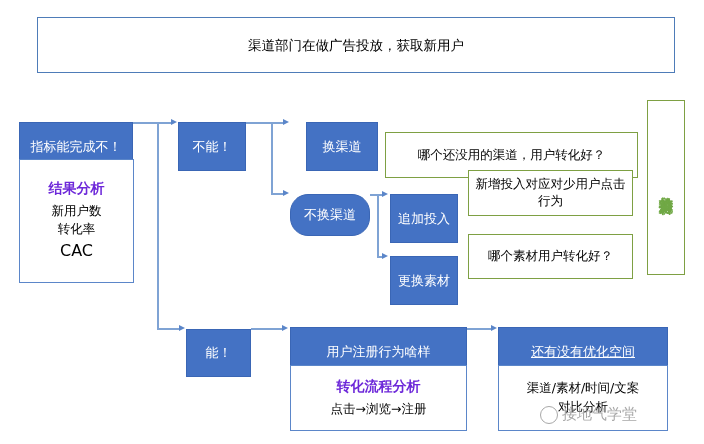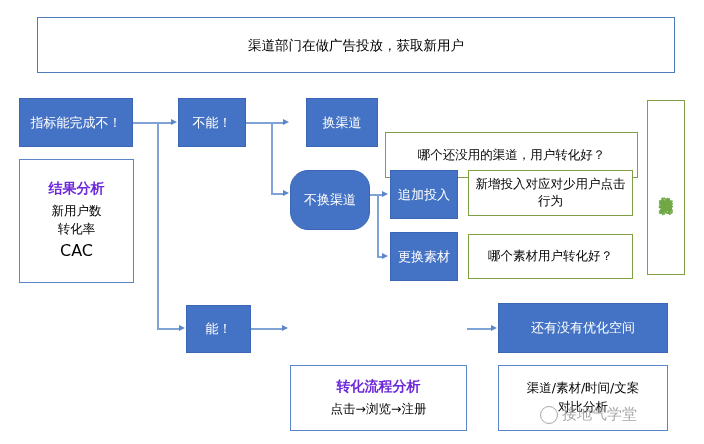--- a/index.html
+++ b/index.html
@@ -24,20 +24,21 @@
     justify-content: center;
     text-align: center;
     line-height: 1.35;
   }
   
   .blue {
     background: #4472C4;
     border: 1px solid #3A66B5;
     color: #ffffff;
     font-size: 13px;
+    margin-top: 24px;
   }
   
   .white-blue {
     background: #ffffff;
     border: 1px solid #5B86C9;
     color: #000000;
     font-size: 12px;
     flex-direction: column;
   }
   
@@ -137,21 +138,21 @@
   </div>
 
   <div class="node white-green" style="left:385px; top:100px; width:253px; height:46px;margin-top:32px;">
     <span>哪个还没用的渠道，用户转化好？</span>
   </div>
 
   <div class="node white-green" style="left:647px; top:100px; width:38px; height:175px; justify-content:center;">
     <span class="vertical-label">补救措施分析</span>
   </div>
 
-  <div class="node blue" style="left:290px; top:170px; width:80px; height:60px;border-radius:18px;">
+  <div class="node blue" style="left:290px; top:170px; width:80px; height:42px;border-radius:18px;">
     <span>不换渠道</span>
   </div>
 
   <div class="node blue" style="left:390px; top:170px; width:68px; height:49px;">
     <span>追加投入</span>
   </div>
 
   <div class="node white-green" style="left:468px; top:170px; width:165px; height:46px;">
     <span style="padding:0 6px;">新增投入对应对少用户点击行为</span>
   </div>
@@ -161,22 +162,25 @@
   </div>
 
   <div class="node white-green" style="left:468px; top:234px; width:165px; height:45px;">
     <span>哪个素材用户转化好？</span>
   </div>
 
   <div class="node blue" style="left:186px; top:305px; width:65px; height:48px;">
     <span>能！</span>
   </div>
 
-
-  <div class="node blue" style="left:498px; top:303px; width:170px; height:50px;">
+  <div class="node blue" style="left:290px; top:303px; width:177px; height:50px;">
+    <span>用户注册行为啥样</span>
+  </div>
+
+  <div class="node blue" style="left:498px; top:303px; width:170px; height:50px;text-decoration:underline;">
     <span>还有没有优化空间</span>
   </div>
 
   <div class="node white-blue" style="left:290px; top:365px; width:177px; height:66px;">
     <div class="heading-blue">转化流程分析</div>
     <div class="sub-line">点击→浏览→注册</div>
   </div>
 
   <div class="node white-blue" style="left:498px; top:365px; width:170px; height:66px;">
     <div class="sub-line">渠道/素材/时间/文案</div>

